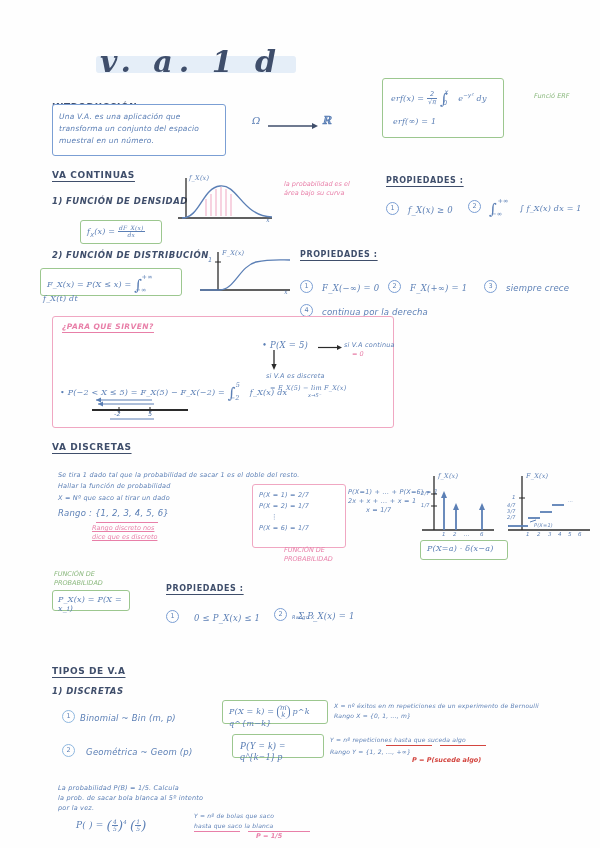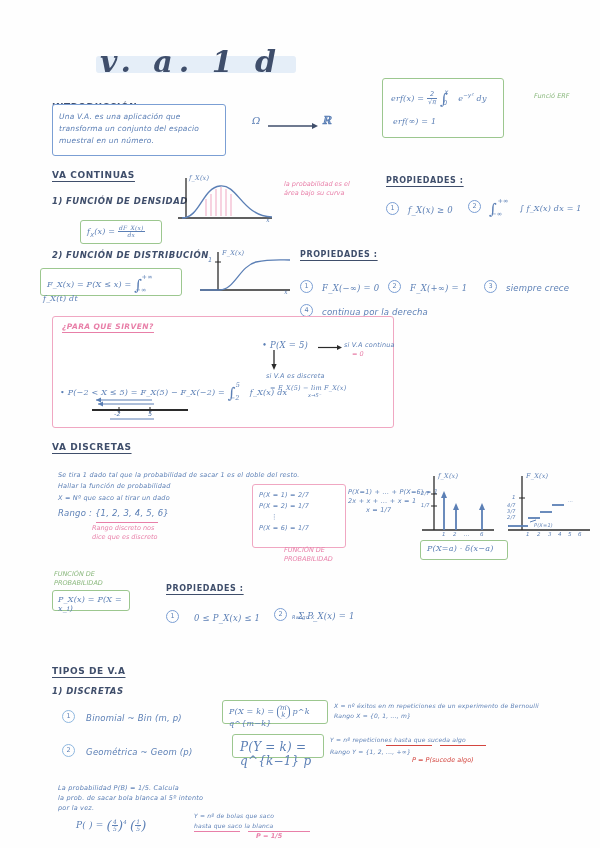--- a/index.html
+++ b/index.html
@@ -232,21 +232,21 @@
   <div class="abs ink xs m" style="left:270px;top:384px;">= F_X(5) − lim F_X(x)</div>
   <div class="abs ink" style="left:308px;top:392px;font-size:5px;">x→5⁻</div>
 
   <div class="abs hdr" style="left:52px;top:442px;">VA DISCRETAS</div>
 
   <div class="abs ink xs" style="left:58px;top:470px;width:480px;line-height:11px;">Se tira 1 dado tal que la probabilidad de sacar 1 es el doble del resto.</div>
   <div class="abs ink xs" style="left:58px;top:482px;">Hallar la función de probabilidad</div>
   <div class="abs ink xs" style="left:58px;top:494px;">X = Nº que saco al tirar un   dado</div>
   <div class="abs ink lbl" style="left:58px;top:508px;">Rango : {1, 2, 3, 4, 5, 6}</div>
   <div class="abs" style="left:96px;top:519px;width:62px;height:3px;border-bottom:1.2px solid #e87fa8;"></div>
-  <div class="abs pink xs" style="left:92px;top:524px;line-height:9px;white-space:pre-line;">Rango discreto nos
+  <div class="abs pink xs" style="left:92px;top:524px;line-height:9px;white-space:pre-line;text-decoration:underline;">Rango discreto nos
 dice que es discreto</div>
 
   <div class="abs box-pink" style="left:252px;top:484px;width:92px;height:62px;">
     <div class="ink xs" style="padding:5px 0 0 6px;line-height:11px;">
       <div>P(X = 1) = 2/7</div>
       <div>P(X = 2) = 1/7</div>
       <div style="padding-left:12px;">⋮</div>
       <div>P(X = 6) = 1/7</div>
     </div>
   </div>
@@ -334,52 +334,52 @@
     <span class="cnum">2</span>
     <span class="ink lbl m" style="margin-left:6px;">Σ P_X(x) = 1</span>
     <div class="abs ink" style="left:18px;top:10px;font-size:5px;">Rango X</div>
   </div>
 
   <div class="abs hdr" style="left:52px;top:666px;">TIPOS DE V.A</div>
   <div class="abs ink sub" style="left:52px;top:686px;">1) DISCRETAS</div>
 
   <div class="abs" style="left:62px;top:706px;">
     <span class="cnum cnum-g">1</span>
-    <span class="ink lbl" style="margin-left:6px;">Binomial ~ Bin (m, p)</span>
+    <span class="ink lbl" style="">Binomial ~ Bin (m, p)</span>
   </div>
   <div class="abs box-green" style="left:222px;top:700px;width:104px;height:22px;">
     <div class="abs ink m" style="left:6px;top:4px;font-size:8px;">
       <span>P(X = k) =</span>
       <span style="display:inline-block;vertical-align:middle;font-size:7px;line-height:1;text-align:center;border-left:1px solid currentColor;border-right:1px solid currentColor;padding:0 2px;border-radius:40%;">
         <span style="display:block;">m</span>
         <span style="display:block;">k</span>
       </span>
       <span>p^k q^{m−k}</span>
     </div>
   </div>
   <div class="abs ink" style="left:334px;top:702px;font-size:6px;">X = nº éxitos en m repeticiones de un experimento de Bernoulli</div>
   <div class="abs ink" style="left:334px;top:712px;font-size:6px;">Rango X = {0, 1, ..., m}</div>
 
   <div class="abs" style="left:62px;top:740px;">
     <span class="cnum cnum-g">2</span>
     <span class="ink lbl" style="margin-left:6px;">Geométrica ~ Geom (p)</span>
   </div>
   <div class="abs box-green" style="left:232px;top:734px;width:90px;height:22px;">
-    <div class="abs ink m" style="left:7px;top:5px;font-size:12px;">
+    <div class="abs ink m" style="left:7px;top:5px;font-size:10px;font-family:Liberation Serif, serif;">
       <span>P(Y = k) =</span>
       <span>q^{k−1} p</span>
     </div>
   </div>
   <div class="abs ink" style="left:330px;top:736px;font-size:6px;">
     <span>Y = nº repeticiones hasta que suceda algo</span>
   </div>
   <div class="abs" style="left:386px;top:744px;width:46px;height:1px;border-bottom:1.2px solid #d3453f;"></div>
   <div class="abs" style="left:440px;top:744px;width:46px;height:1px;border-bottom:1.2px solid #d3453f;"></div>
   <div class="abs ink" style="left:330px;top:748px;font-size:6px;">Rango Y = {1, 2, ..., +∞}</div>
-  <div class="abs red" style="left:412px;top:756px;font-size:6.5px;font-weight:normal;">P = P(sucede algo)</div>
+  <div class="abs red" style="left:412px;top:756px;font-size:6.5px;font-weight:bold;">P = P(sucede algo)</div>
 
   <div class="abs ink xs" style="left:58px;top:784px;">La probabilidad P(B) = 1/5. Calcula</div>
   <div class="abs ink xs" style="left:58px;top:794px;">la prob. de sacar bola blanca al 5º intento</div>
   <div class="abs ink xs" style="left:58px;top:804px;">por la vez.</div>
 
   <div class="abs ink m" style="left:76px;top:818px;font-size:9px;">
     <span>P( ) =</span>
     <span style="font-size:13px;vertical-align:-2px;">(</span><span class="frac" style="font-size:6px;">
       <span class="num">4</span>
       <span class="den">5</span>

